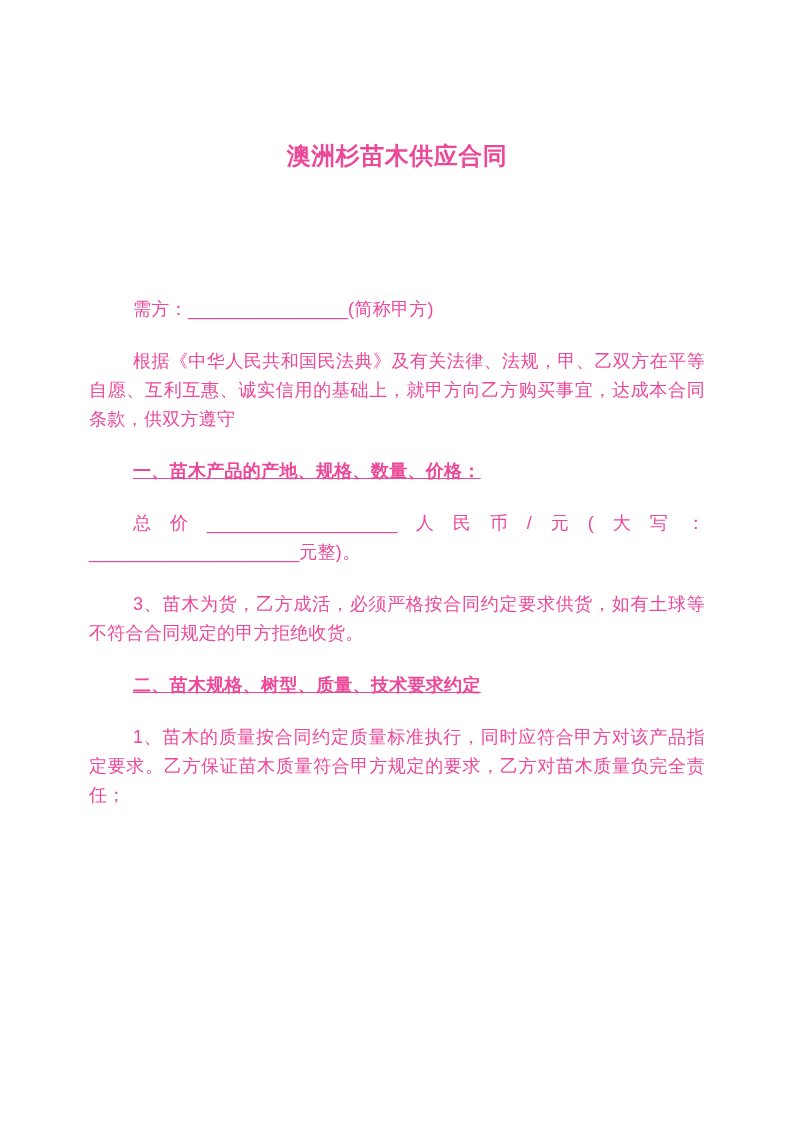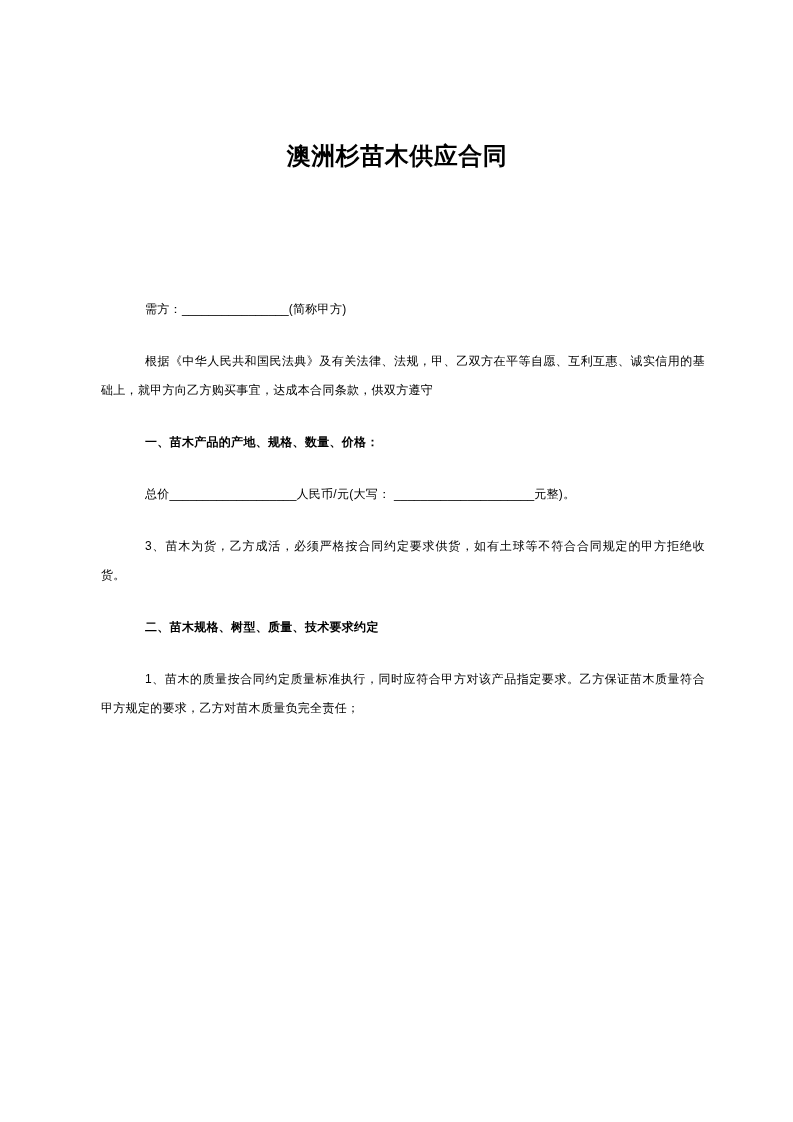--- a/index.html
+++ b/index.html
@@ -7,48 +7,49 @@
     margin: 0;
     padding: 0;
     background: #ffffff;
   }
   .page {
     position: relative;
     width: 793px;
     height: 1044px;
     margin: 0 auto;
     background: #ffffff;
-    color: #000000;
+    color: #ec4899;
     font-family: "Liberation Sans", "DejaVu Sans", sans-serif;
     overflow: hidden;
     box-sizing: border-box;
   }
   .content {
     padding: 141px 88px 0 89px;
   }
   .doc-title {
     font-size: 24px;
     line-height: 29px;
     font-weight: 700;
     text-align: center;
     margin: 0 0 125px 0;
     letter-spacing: 0.5px;
   }
   .para {
-    font-size: 12px;
+    font-size: 18px;
     line-height: 29px;
-    margin: 0 0 23px 12px;
+    margin: 0 0 23px 0;
     text-align: justify;
     letter-spacing: 0.3px;
   }
   .indent {
     text-indent: 44px;
   }
   .heading {
     font-weight: 700;
+    text-decoration: underline;
   }
   .blank {
     white-space: nowrap;
     letter-spacing: 0;
   }
   .page-number {
     position: absolute;
     top: 1051px;
     left: 0;
     right: 0;

